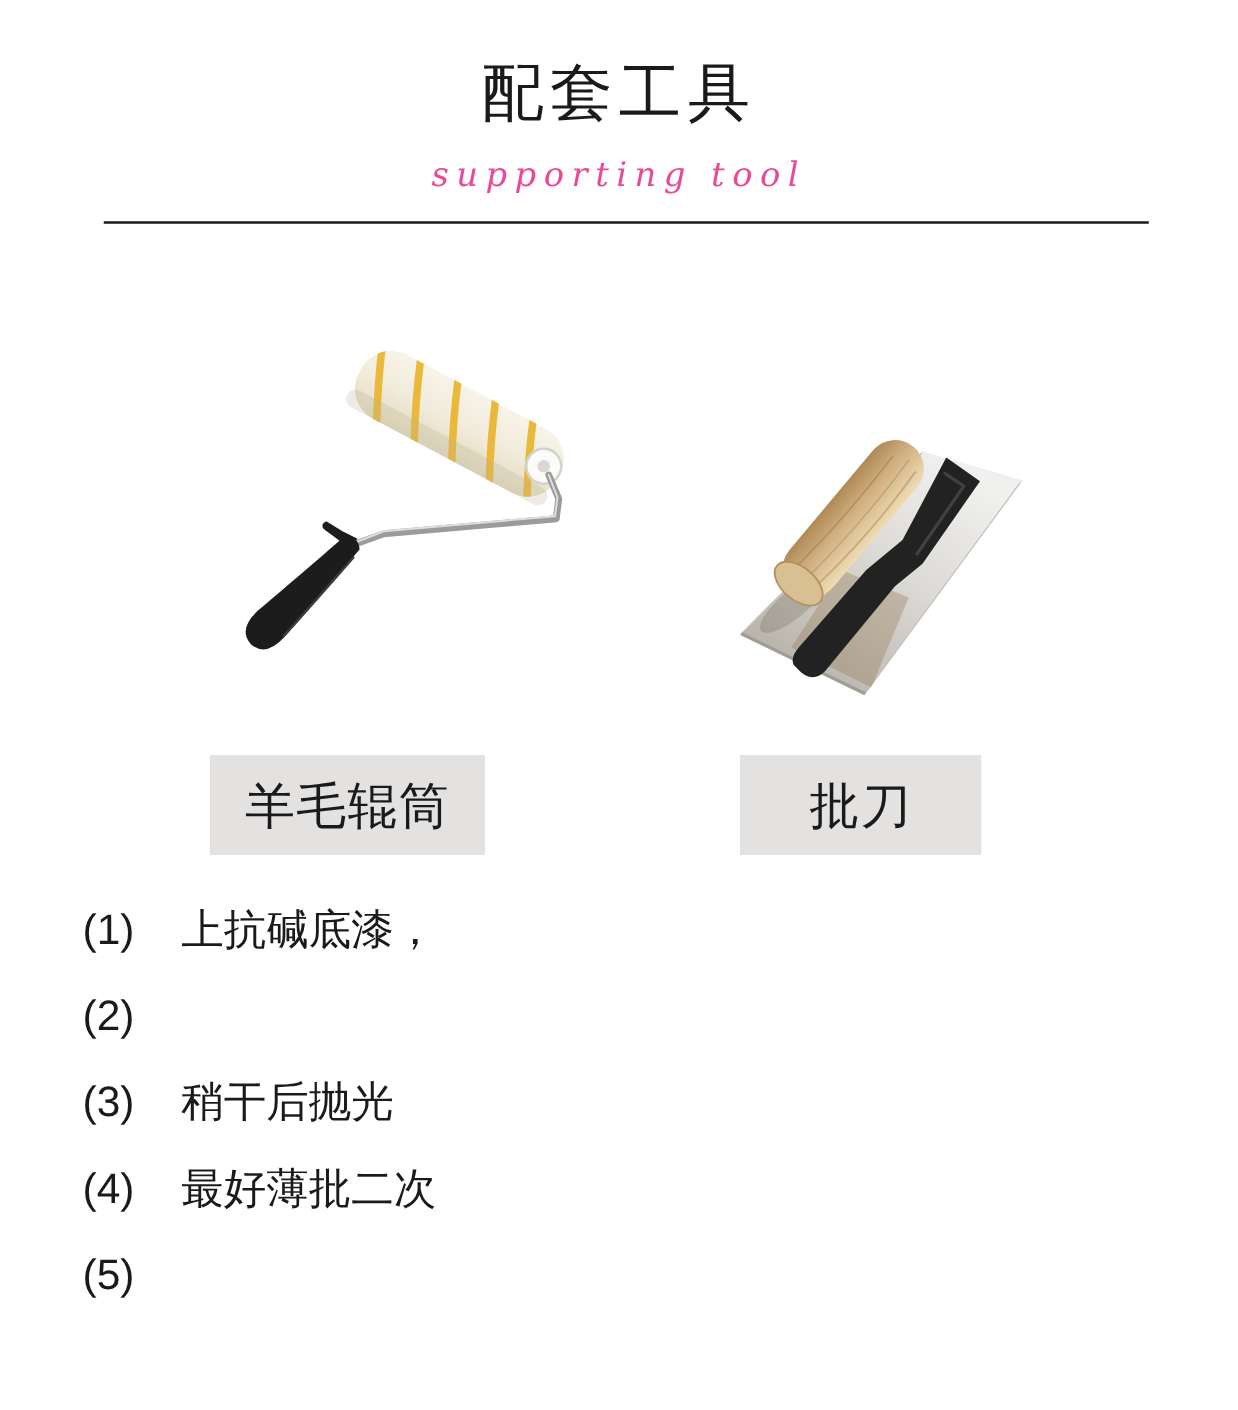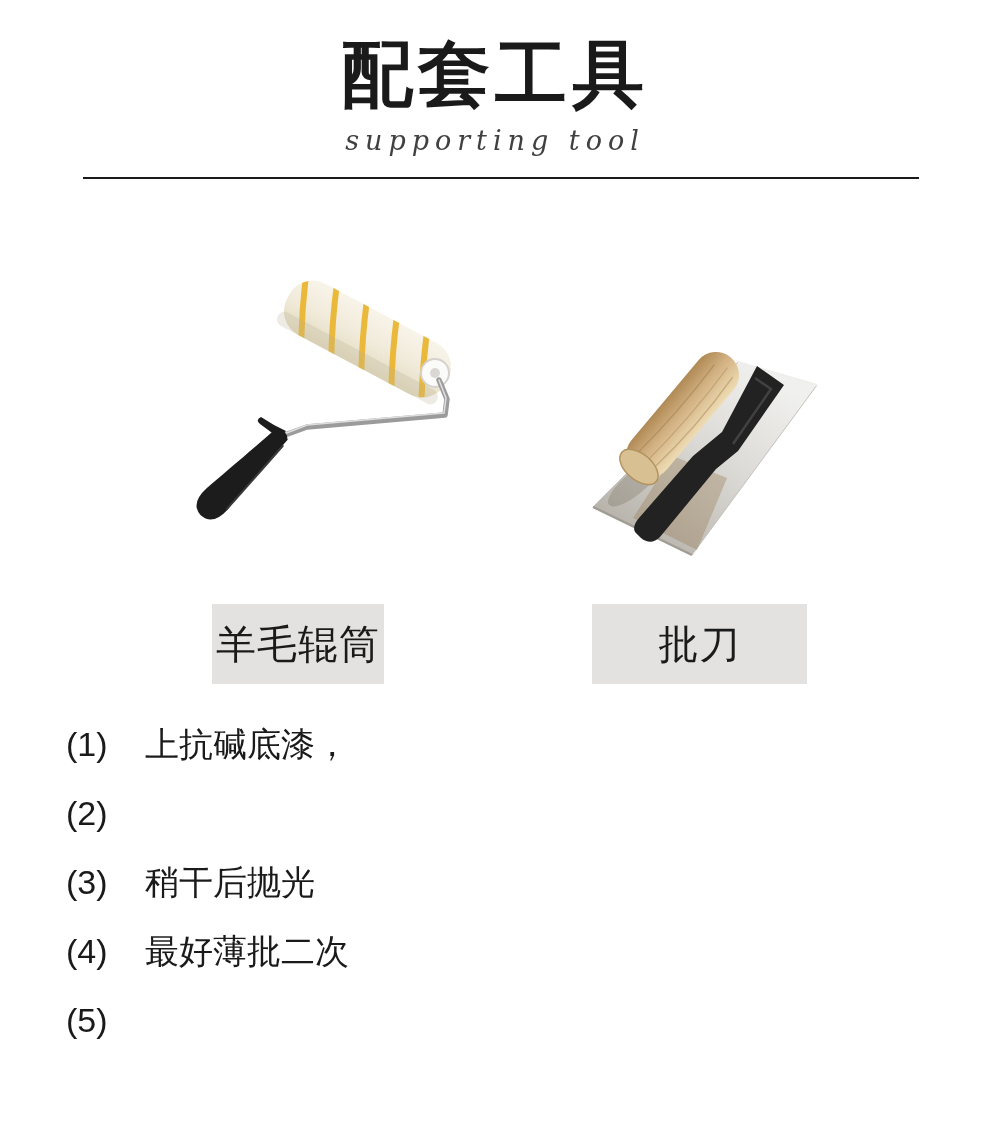--- a/index.html
+++ b/index.html
@@ -7,48 +7,48 @@
     position:relative;
     width:990px;height:1128px;
     background:#ffffff;
     overflow:hidden;
     font-family:"Liberation Sans","DejaVu Sans",sans-serif;
     color:#1a1a1a;
   }
   .title{
     position:absolute;top:42px;left:0;width:990px;
     text-align:center;
-    font-size:72px;line-height:64px;font-weight:700;
+    font-size:50px;line-height:64px;font-weight:400;
     letter-spacing:5px;
     color:#1a1a1a;
   }
   .subtitle{
     position:absolute;top:126px;left:0;width:990px;
     text-align:center;
     font-family:"DejaVu Serif","Liberation Serif",serif;
     font-style:italic;
     font-size:27px;line-height:30px;
     letter-spacing:6px;
-    color:#404040;
+    color:#ec4899;
   }
   .divider{
     position:absolute;left:83px;top:177px;
     width:836px;height:2px;background:#1a1a1a;
   }
   .img-roller{position:absolute;left:150px;top:262px;width:320px;height:300px;}
   .img-trowel{position:absolute;left:575px;top:338px;width:270px;height:245px;}
   .caption{
     position:absolute;top:604px;height:80px;
     background:#e4e2e1;
     display:flex;align-items:center;justify-content:center;
     font-size:40px;font-weight:300;color:#1a1a1a;
     letter-spacing:1px;
   }
-  .caption-roller{left:168px;width:172px;margin-left:44px;}
-  .caption-trowel{left:592px;width:215px;}
+  .caption-roller{left:168px;width:220px;}
+  .caption-trowel{left:592px;width:193px;}
   .instructions{
     position:absolute;left:66px;top:710px;width:880px;
     font-size:34px;font-weight:300;color:#1a1a1a;
   }
   .inst-row{display:flex;align-items:flex-start;}
   .inst-num{
     width:62px;flex:0 0 62px;
     line-height:69px;
     letter-spacing:0px;
   }

